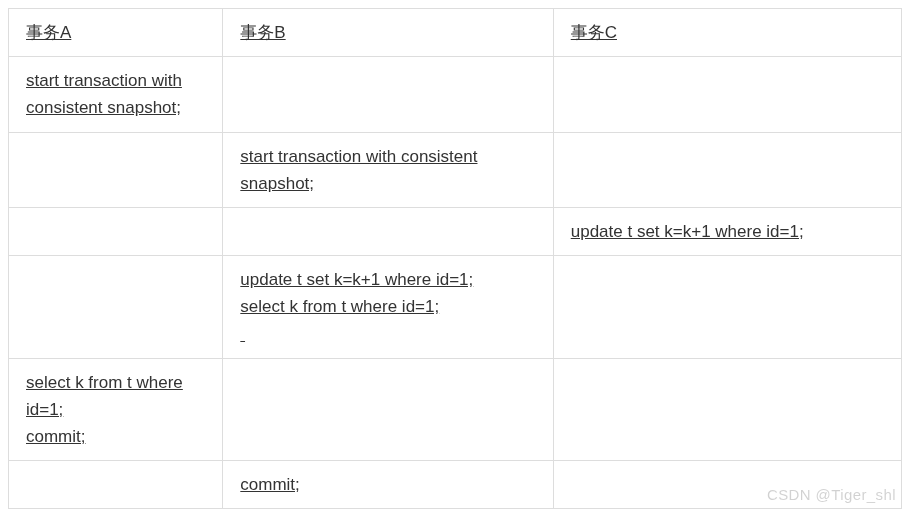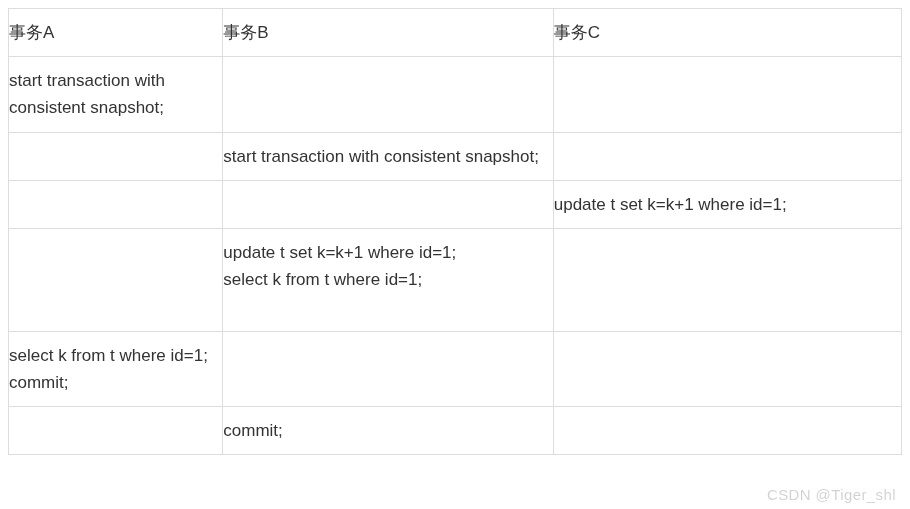--- a/index.html
+++ b/index.html
@@ -15,26 +15,27 @@
       padding: 8px;
       width: 910px;
     }
     table {
       border-collapse: collapse;
       width: 100%;
       table-layout: fixed;
     }
     th, td {
       border: 1px solid #ddd;
-      padding: 10px 0;
+      padding: 10px 17px;
       text-align: left;
       vertical-align: top;
       line-height: 1.6;
       font-weight: normal;
       word-wrap: break-word;
+      text-decoration: underline;
     }
     .col-a { width: 24%; }
     .col-b { width: 37%; }
     .col-c { width: 39%; }
     .watermark {
       position: fixed;
       right: 14px;
       bottom: 6px;
       color: rgba(0,0,0,0.18);
       font-size: 15px;

